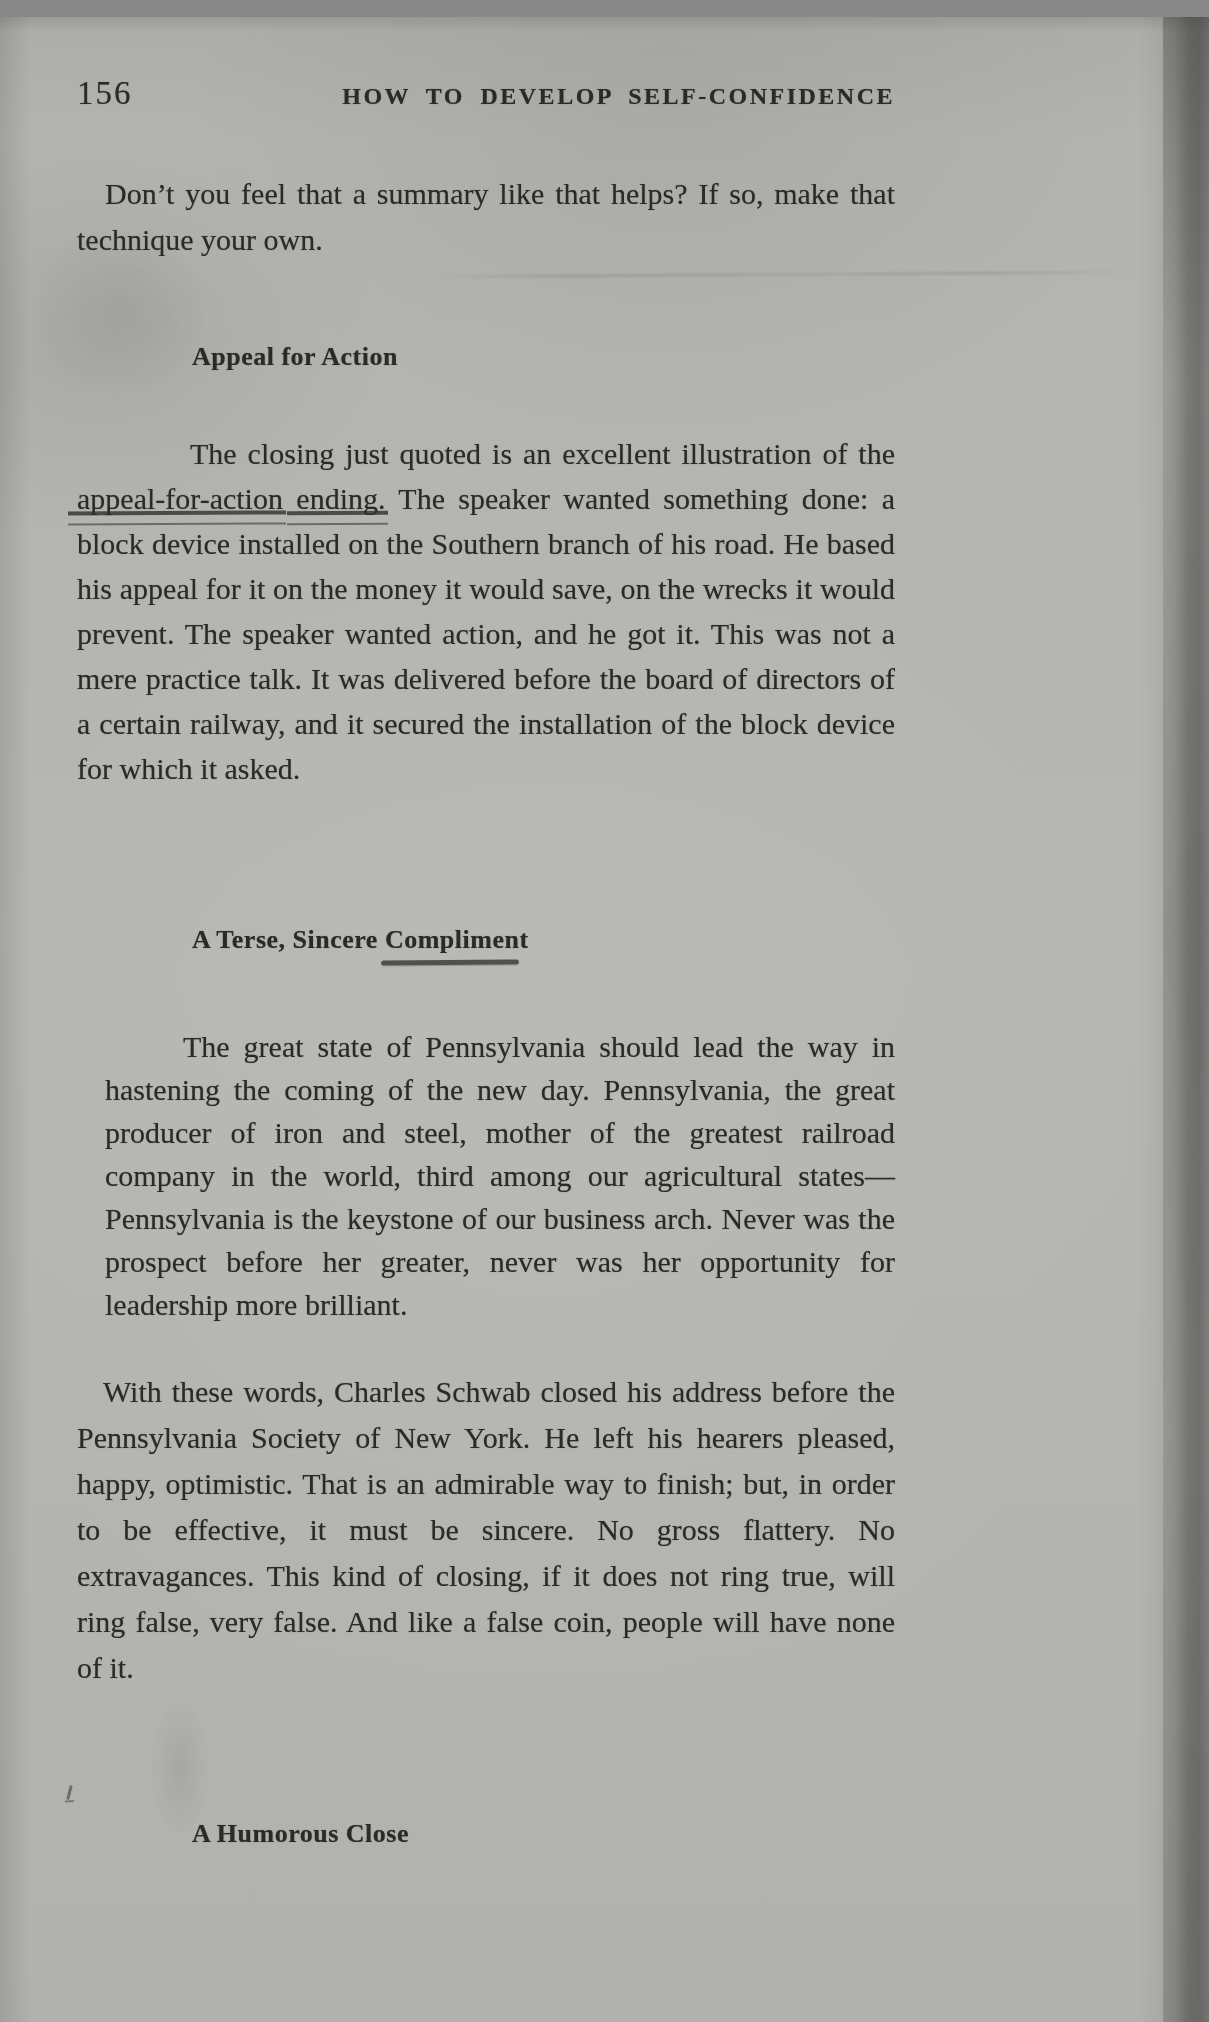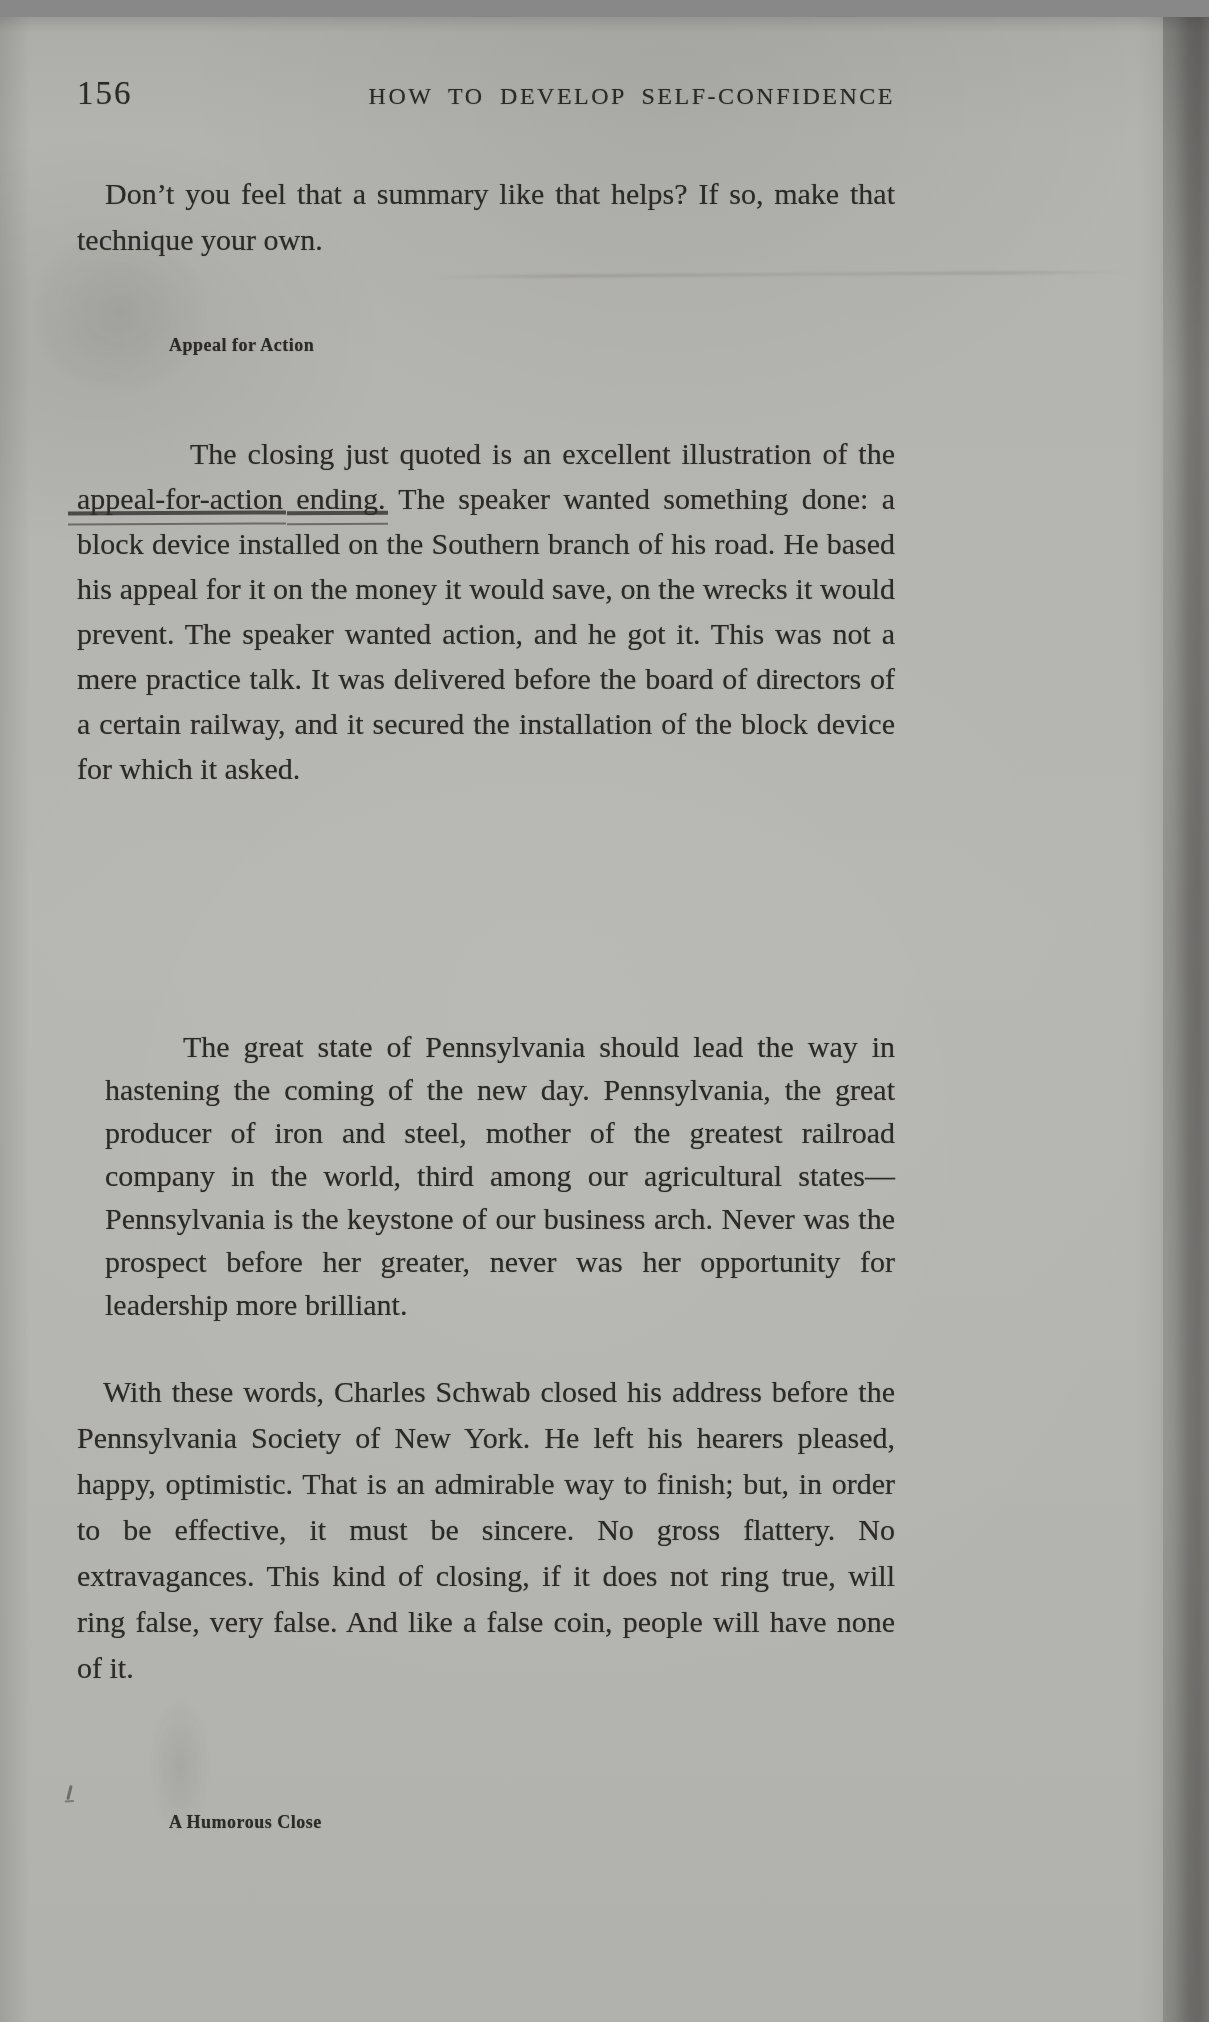--- a/index.html
+++ b/index.html
@@ -46,23 +46,23 @@
   .pencil-mark::after{content:"";position:absolute;left:-1px;bottom:-2px;width:9px;height:2px;
     background:rgba(55,53,51,0.45);transform:rotate(-18deg);}
 
   
   .blk{position:absolute;left:77px;width:818px;text-align:justify;
     font-size:30px;line-height:45px;
     text-shadow:0 0 1px rgba(43,42,40,0.45);font-family:Liberation Serif, serif;}
   .header{position:absolute;left:77px;top:58px;width:818px;
     display:flex;justify-content:space-between;align-items:baseline;}
   .pagenum{font-size:33px;letter-spacing:2px;text-shadow:0 0 1px rgba(43,42,40,0.45);}
-  .runtitle{font-size:24px;font-weight:normal;letter-spacing:2.5px;word-spacing:7px;
+  .runtitle{font-size:24px;font-weight:bold;letter-spacing:2.5px;word-spacing:7px;
     text-shadow:0 0 1px rgba(43,42,40,0.5);}
-  .heading{position:absolute;left:169px;width:auto;font-size:18px;font-weight:bold;
+  .heading{position:absolute;left:192px;width:auto;font-size:26px;font-weight:bold;
     letter-spacing:0.5px;text-shadow:0 0 1px rgba(43,42,40,0.5);}
   #para1{top:124px;text-indent:28px;line-height:46px;}
   #h1{top:303px;}
   #para2{top:384px;text-indent:113px;line-height:45px;}
   #h2{top:886px;}
   #quote1{top:978px;left:105px;width:790px;text-indent:78px;line-height:43px;}
   #para3{top:1322px;text-indent:26px;line-height:46px;}
   #h3{top:1780px;}
   #para4{top:1862px;text-indent:103px;line-height:46px;}
 
@@ -93,20 +93,21 @@
     <span class="pagenum">156</span>
     <span class="runtitle">HOW TO DEVELOP SELF-CONFIDENCE</span>
   </div>
 
   <p class="blk" id="para1">Don’t you feel that a summary like that helps? If so, make that technique your own.</p>
 
   <h2 class="heading" id="h1">Appeal for Action</h2>
 
   <p class="blk" id="para2"><span>The closing just quoted is an excellent illustration of the </span><span class="u2">appeal-for-action</span><span> </span><span class="u2">ending.</span><span> The speaker wanted something done: a block device installed on the Southern branch of his road. He based his appeal for it on the money it would save, on the wrecks it would prevent. The speaker wanted action, and he got it. This was not a mere practice talk. It was delivered before the board of directors of a certain railway, and it secured the installation of the block device for which it asked.</span></p>
 
+  <h2 class="heading" id="h2"><span>A Terse, Sincere </span><span class="u1">Compliment</span></h2>
 
   <p class="blk" id="quote1">The great state of Pennsylvania should lead the way in hastening the coming of the new day. Pennsylvania, the great producer of iron and steel, mother of the greatest railroad company in the world, third among our agricultural states—Pennsylvania is the keystone of our business arch. Never was the prospect before her greater, never was her opportunity for leadership more brilliant.</p>
 
   <p class="blk" id="para3">With these words, Charles Schwab closed his address before the Pennsylvania Society of New York. He left his hearers pleased, happy, optimistic. That is an admirable way to finish; but, in order to be effective, it must be sincere. No gross flattery. No extravagances. This kind of closing, if it does not ring true, will ring false, very false. And like a false coin, people will have none of it.</p>
 
   <h2 class="heading" id="h3">A Humorous Close</h2>
 
 
   <div class="gutter"></div>
   <div class="gutter-vert"></div>

